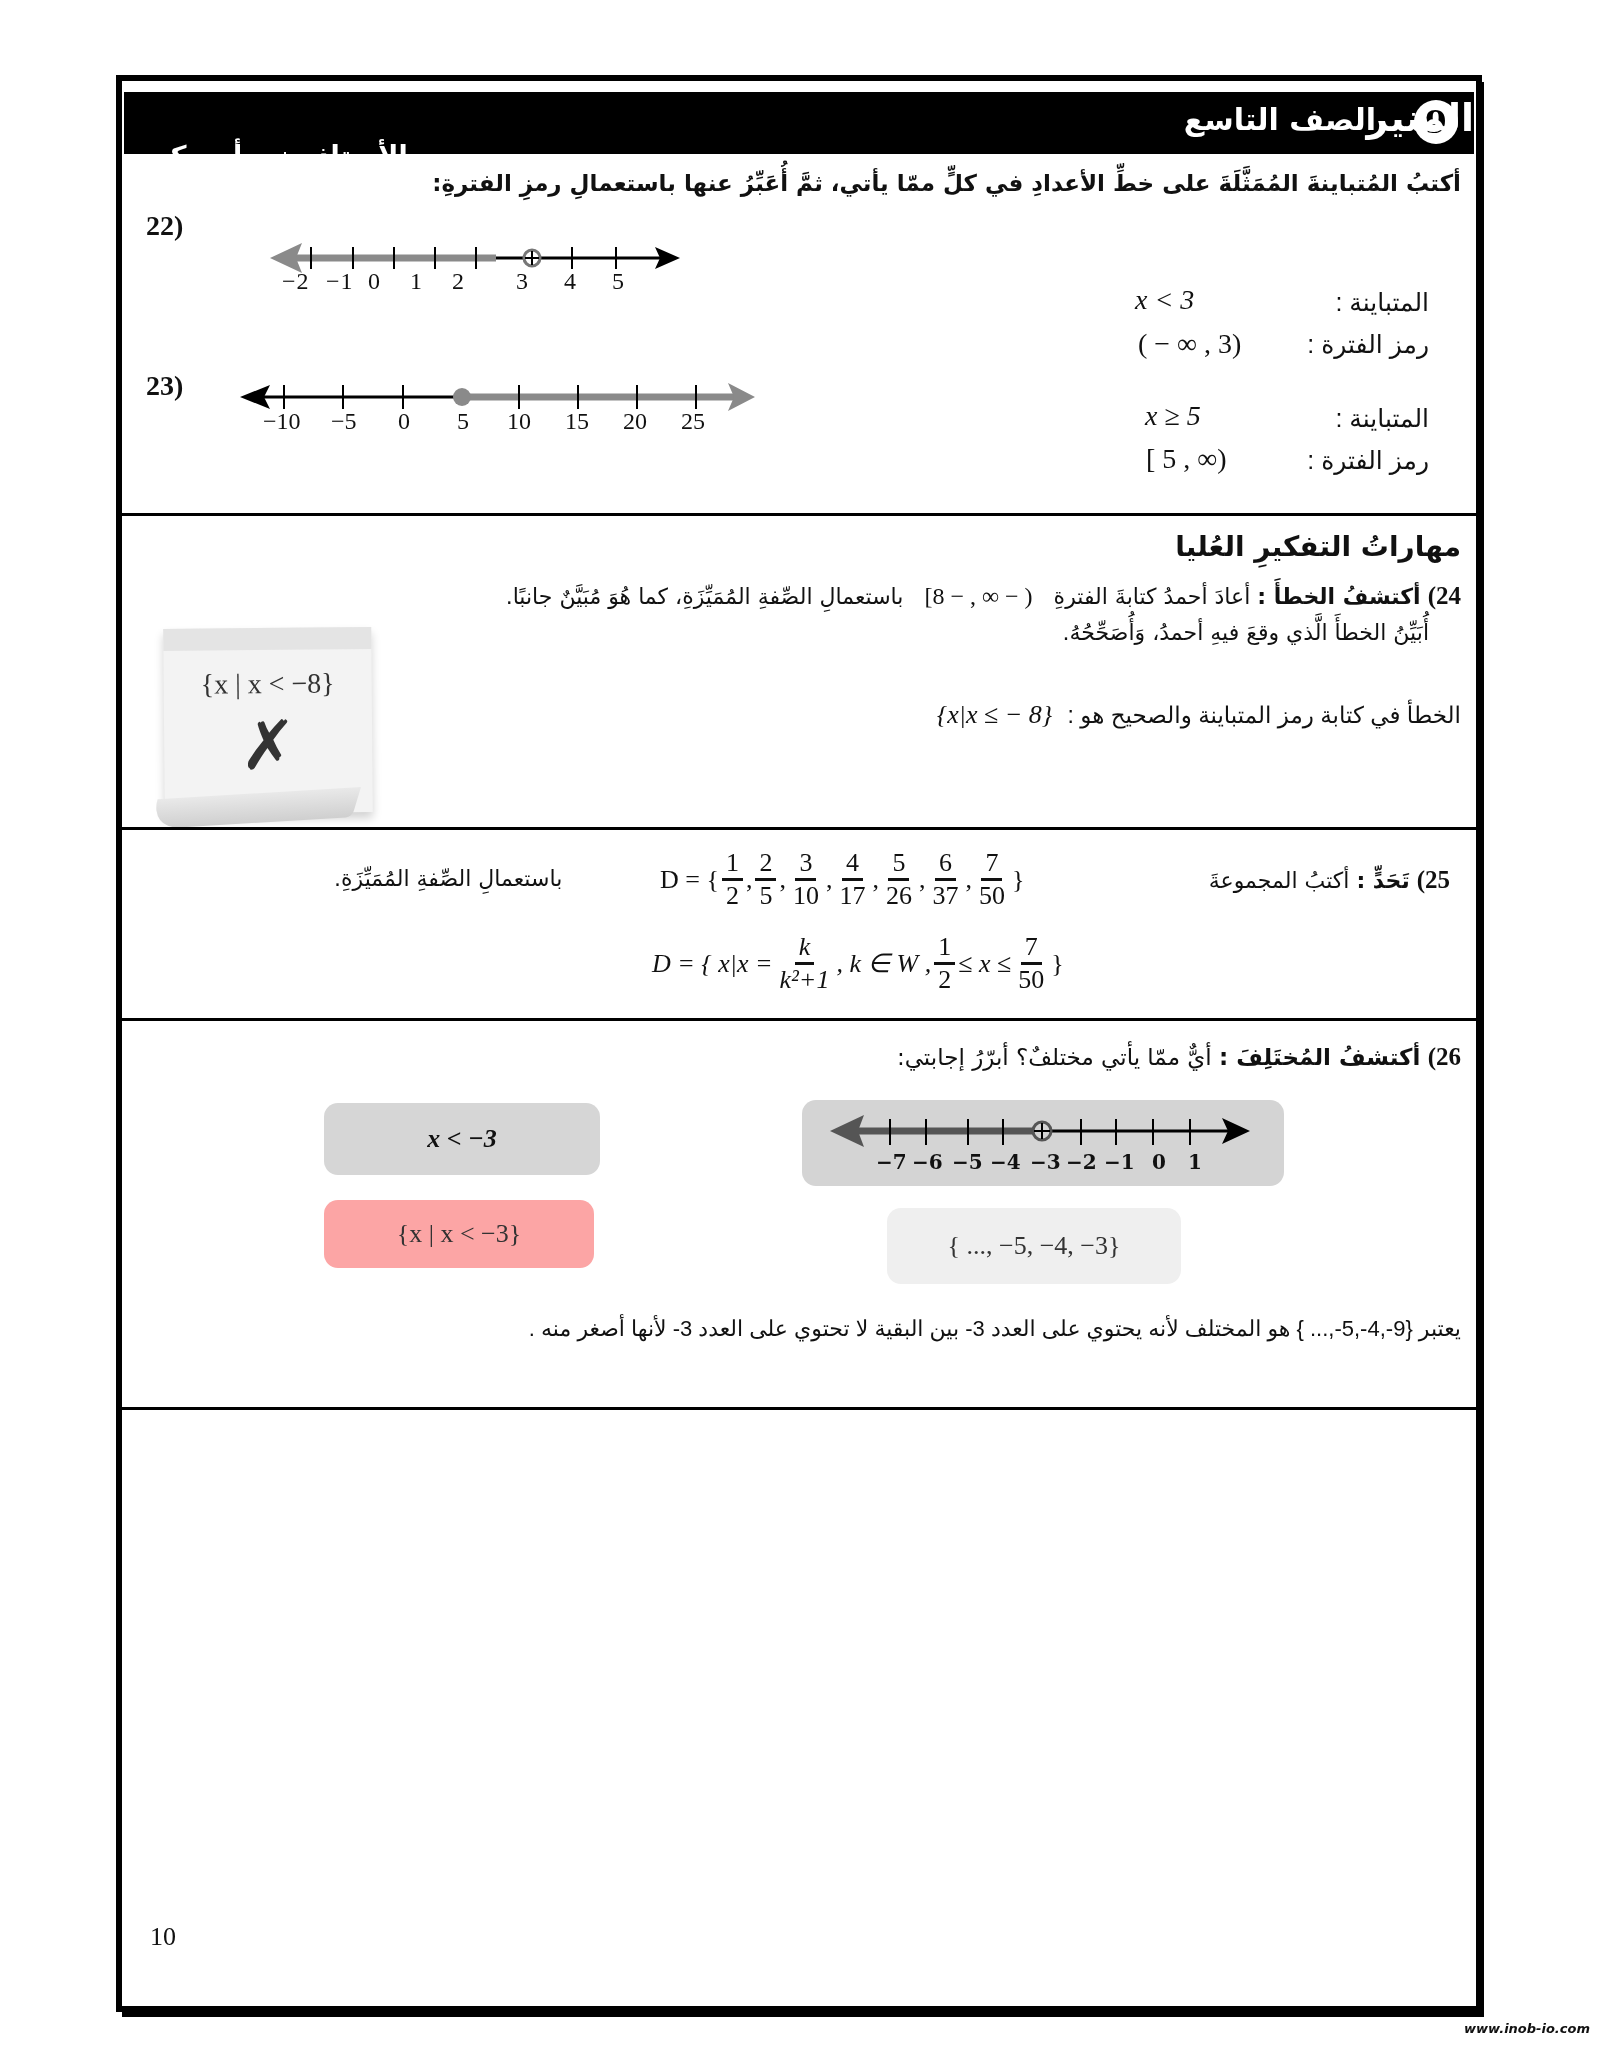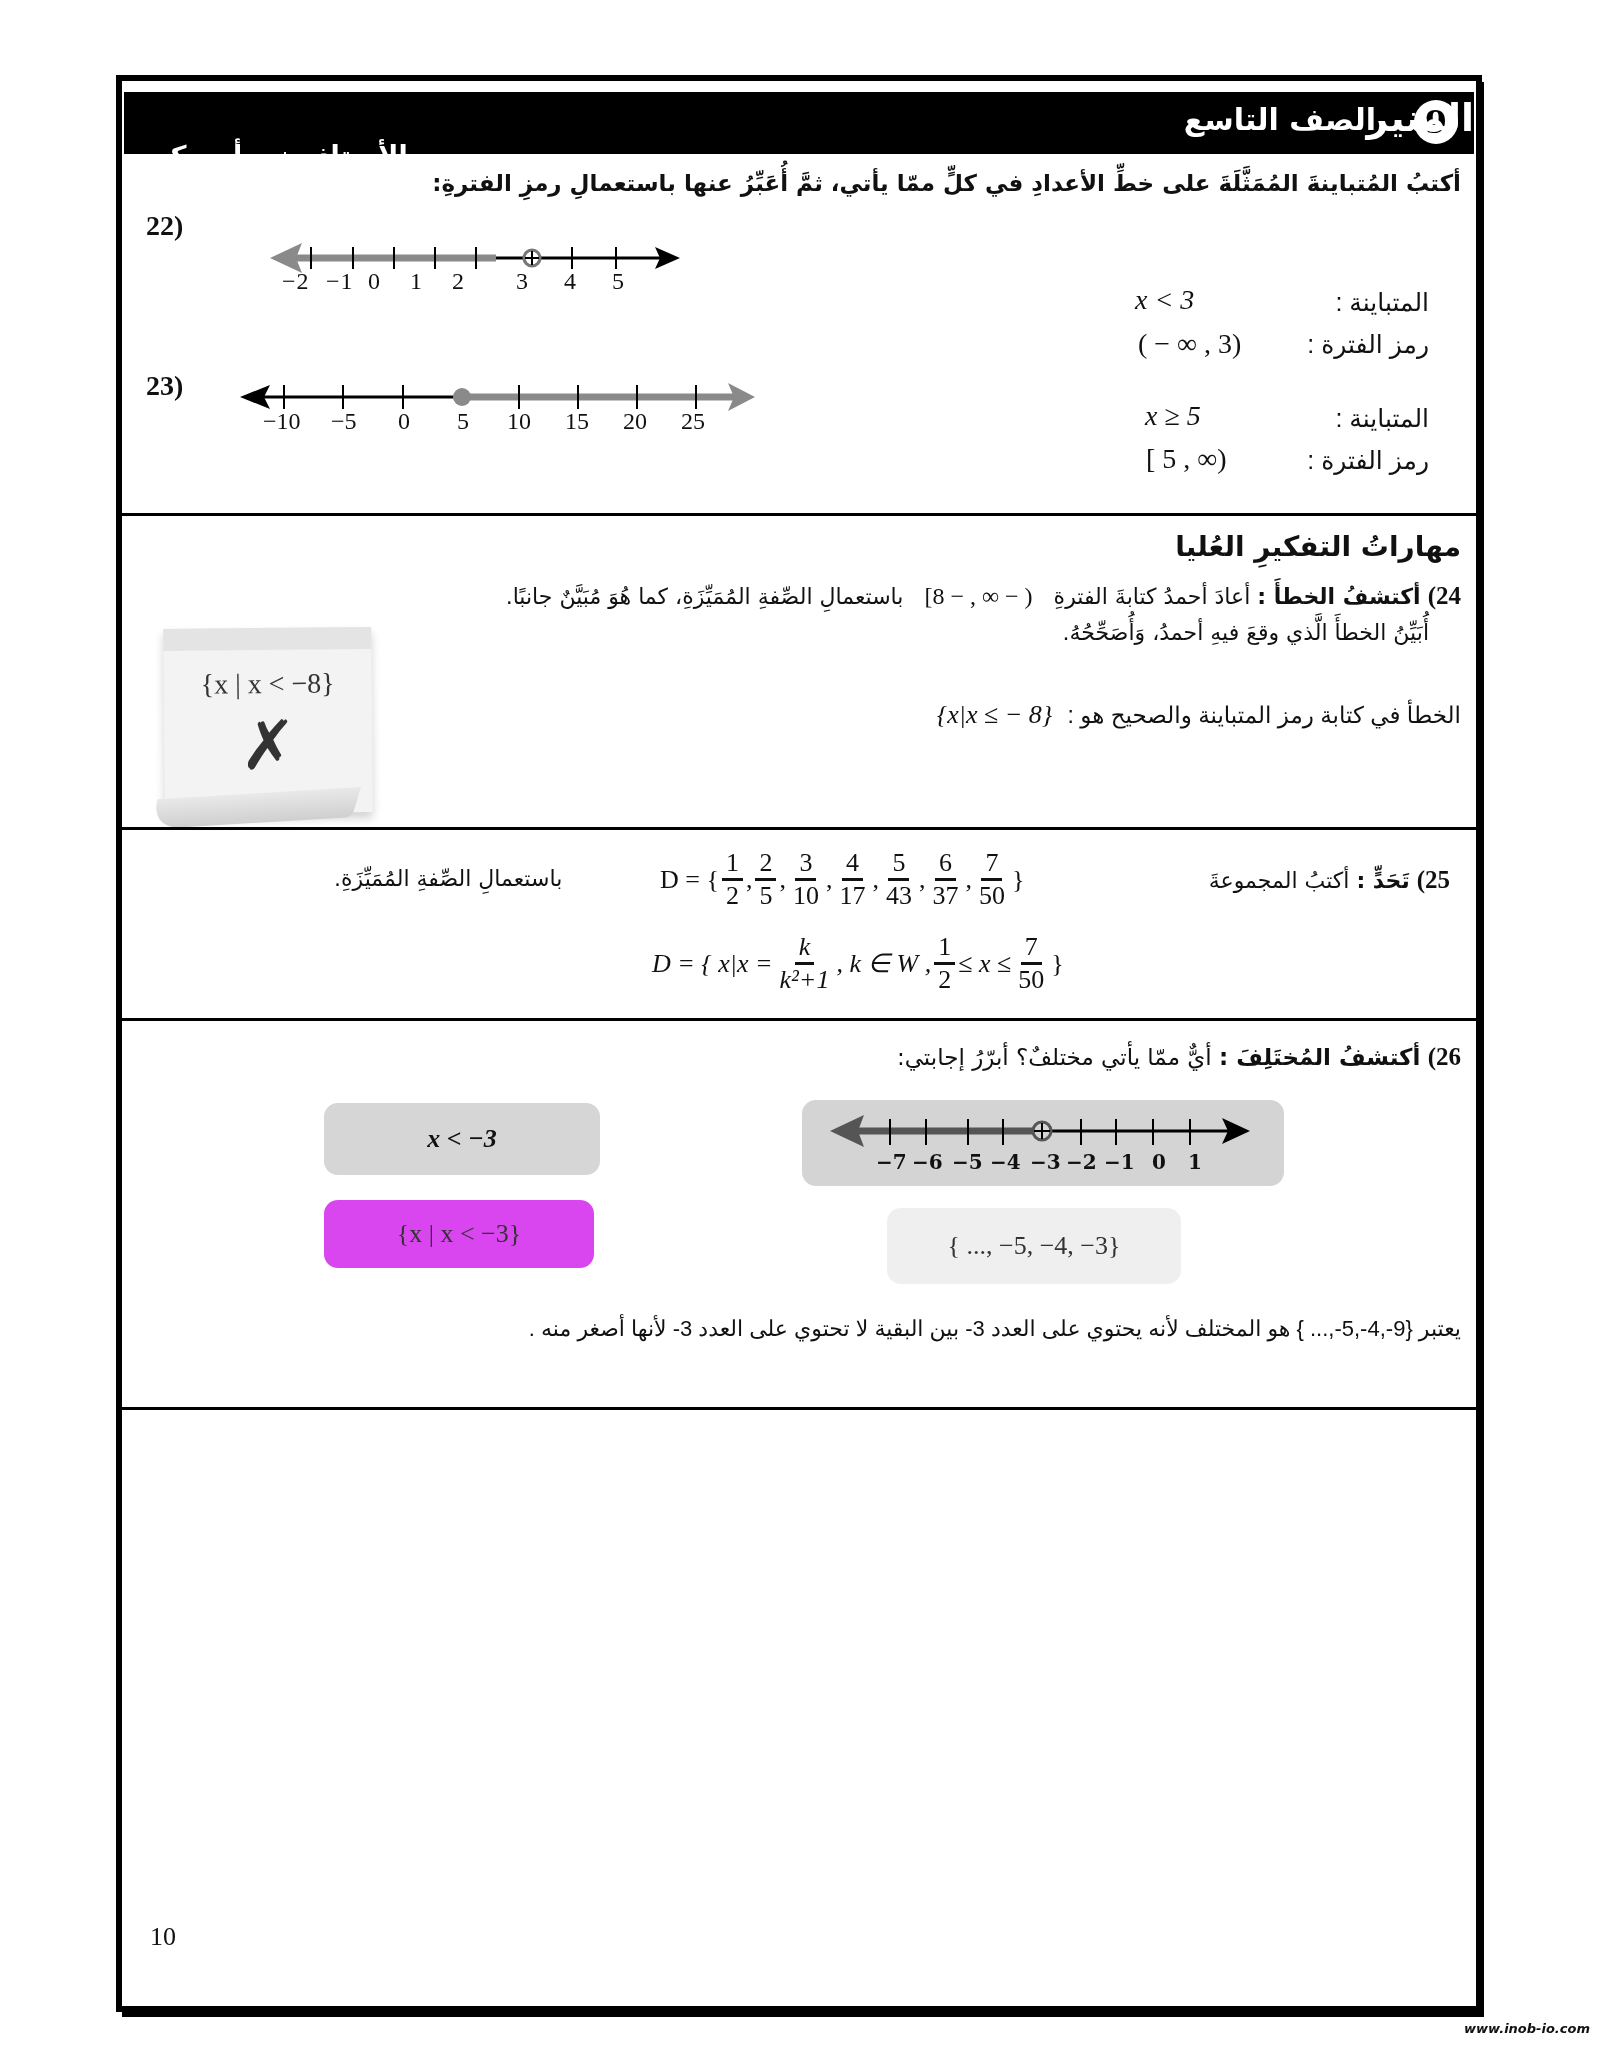--- a/index.html
+++ b/index.html
@@ -174,21 +174,21 @@
     <span class="frac">
         <span class="num">3</span>
         <span class="den">10</span>
       </span>,
     <span class="frac">
         <span class="num">4</span>
         <span class="den">17</span>
       </span>,
     <span class="frac">
         <span class="num">5</span>
-        <span class="den">43</span>
+        <span class="den">26</span>
       </span>,
     <span class="frac">
         <span class="num">6</span>
         <span class="den">37</span>
       </span>,
     <span class="frac">
         <span class="num">7</span>
         <span class="den">50</span>
       </span>
     <span>}</span>
@@ -218,21 +218,21 @@
 <div class="abs divider" style="top:1018px;"></div>
 
 <div class="abs rtl" style="right:138px; top:1043px; font-size:23px; white-space:nowrap;">
   <span class="qnum" style="font-size:25px;">26)</span>
   <span class="bold">أكتشفُ المُختَلِفَ :</span>
   <span>أيٌّ ممّا يأتي مختلفٌ؟ أبرّرُ إجابتي:</span>
 </div>
 
 <div class="abs card" style="left:324px; top:1103px; width:276px; height:72px; background:#d6d6d6; line-height:72px; font-family:'Liberation Serif',serif; font-size:26px; font-weight:bold; font-style:italic;">x &lt; −3</div>
 
-<div class="abs card" style="left:324px; top:1200px; width:270px; height:68px; background:#d946ef; line-height:68px; font-family:'Liberation Serif',serif; font-size:26px; color:#333;">{x | x &lt; −3}</div>
+<div class="abs card" style="left:324px; top:1200px; width:270px; height:68px; background:#fca5a5; line-height:68px; font-family:'Liberation Serif',serif; font-size:26px; color:#333;">{x | x &lt; −3}</div>
 
 <div class="abs card" style="left:802px; top:1100px; width:482px; height:86px; background:#d4d4d4;">
   <svg width="482" height="86" viewBox="0 0 482 86" style="position:absolute; left:0; top:0;">
     <line x1="40" y1="31" x2="240" y2="31" stroke="#555" stroke-width="7"></line>
     <polygon points="28,31 62,15 56,31 62,47" fill="#555"></polygon>
     <line x1="240" y1="31" x2="430" y2="31" stroke="#000" stroke-width="3"></line>
     <polygon points="448,31 420,18 426,31 420,44" fill="#000"></polygon>
     <g stroke="#000" stroke-width="2">
       <line x1="88" y1="19" x2="88" y2="45"></line>
       <line x1="124" y1="19" x2="124" y2="45"></line>

